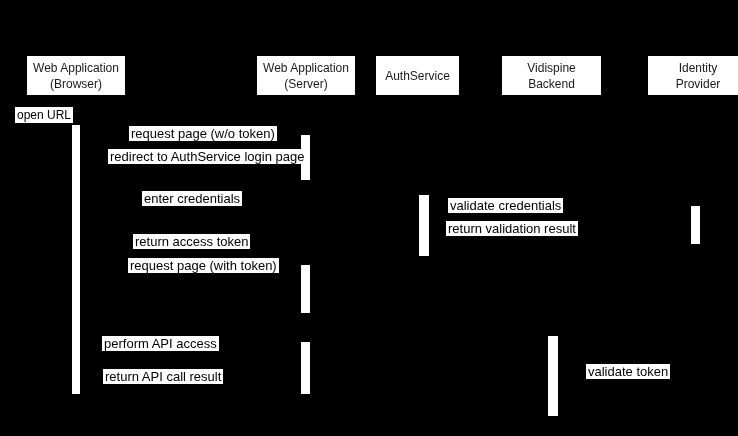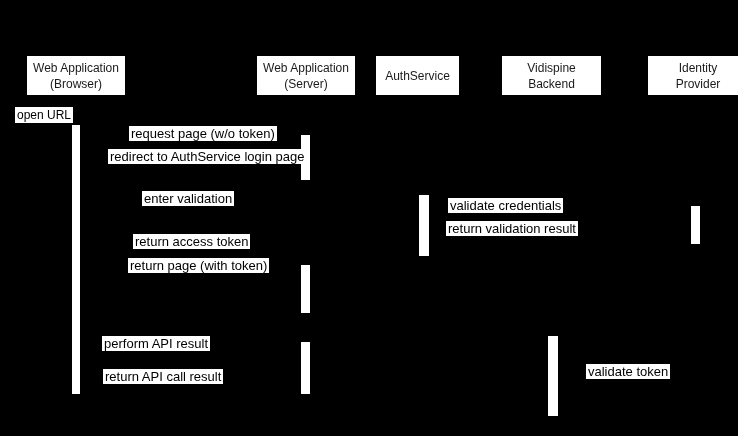--- a/index.html
+++ b/index.html
@@ -63,22 +63,22 @@
   <div class="activation-bar" style="left:301px; top:135px; width:9px;  height:45px;"></div>
   <div class="activation-bar" style="left:301px; top:265px; width:9px;  height:48px;"></div>
   <div class="activation-bar" style="left:301px; top:342px; width:9px;  height:52px;"></div>
   <div class="activation-bar" style="left:419px; top:195px; width:10px; height:61px;"></div>
   <div class="activation-bar" style="left:548px; top:336px; width:10px; height:80px;"></div>
   <div class="activation-bar" style="left:691px; top:206px; width:9px;  height:38px;"></div>
 
   <div class="msg-label" style="left:15px;  top:107px; font-size:12px; line-height:14px;text-align:center;">open URL</div>
   <div class="msg-label" style="left:129px; top:126px;">request page (w/o token)</div>
   <div class="msg-label" style="left:108px; top:149px;">redirect to AuthService login page</div>
-  <div class="msg-label" style="left:142px; top:191px;">enter validation</div>
+  <div class="msg-label" style="left:142px; top:191px;">enter credentials</div>
   <div class="msg-label" style="left:448px; top:198px;">validate credentials</div>
   <div class="msg-label" style="left:446px; top:221px;text-align:right;">return validation result</div>
   <div class="msg-label" style="left:133px; top:234px;">return access token</div>
-  <div class="msg-label" style="left:128px; top:258px;">return page (with token)</div>
-  <div class="msg-label" style="left:102px; top:336px;">perform API result</div>
+  <div class="msg-label" style="left:128px; top:258px;">request page (with token)</div>
+  <div class="msg-label" style="left:102px; top:336px;">perform API access</div>
   <div class="msg-label" style="left:103px; top:369px;">return API call result</div>
   <div class="msg-label" style="left:586px; top:364px;">validate token</div>
 
 </div>
 
 </body></html>

